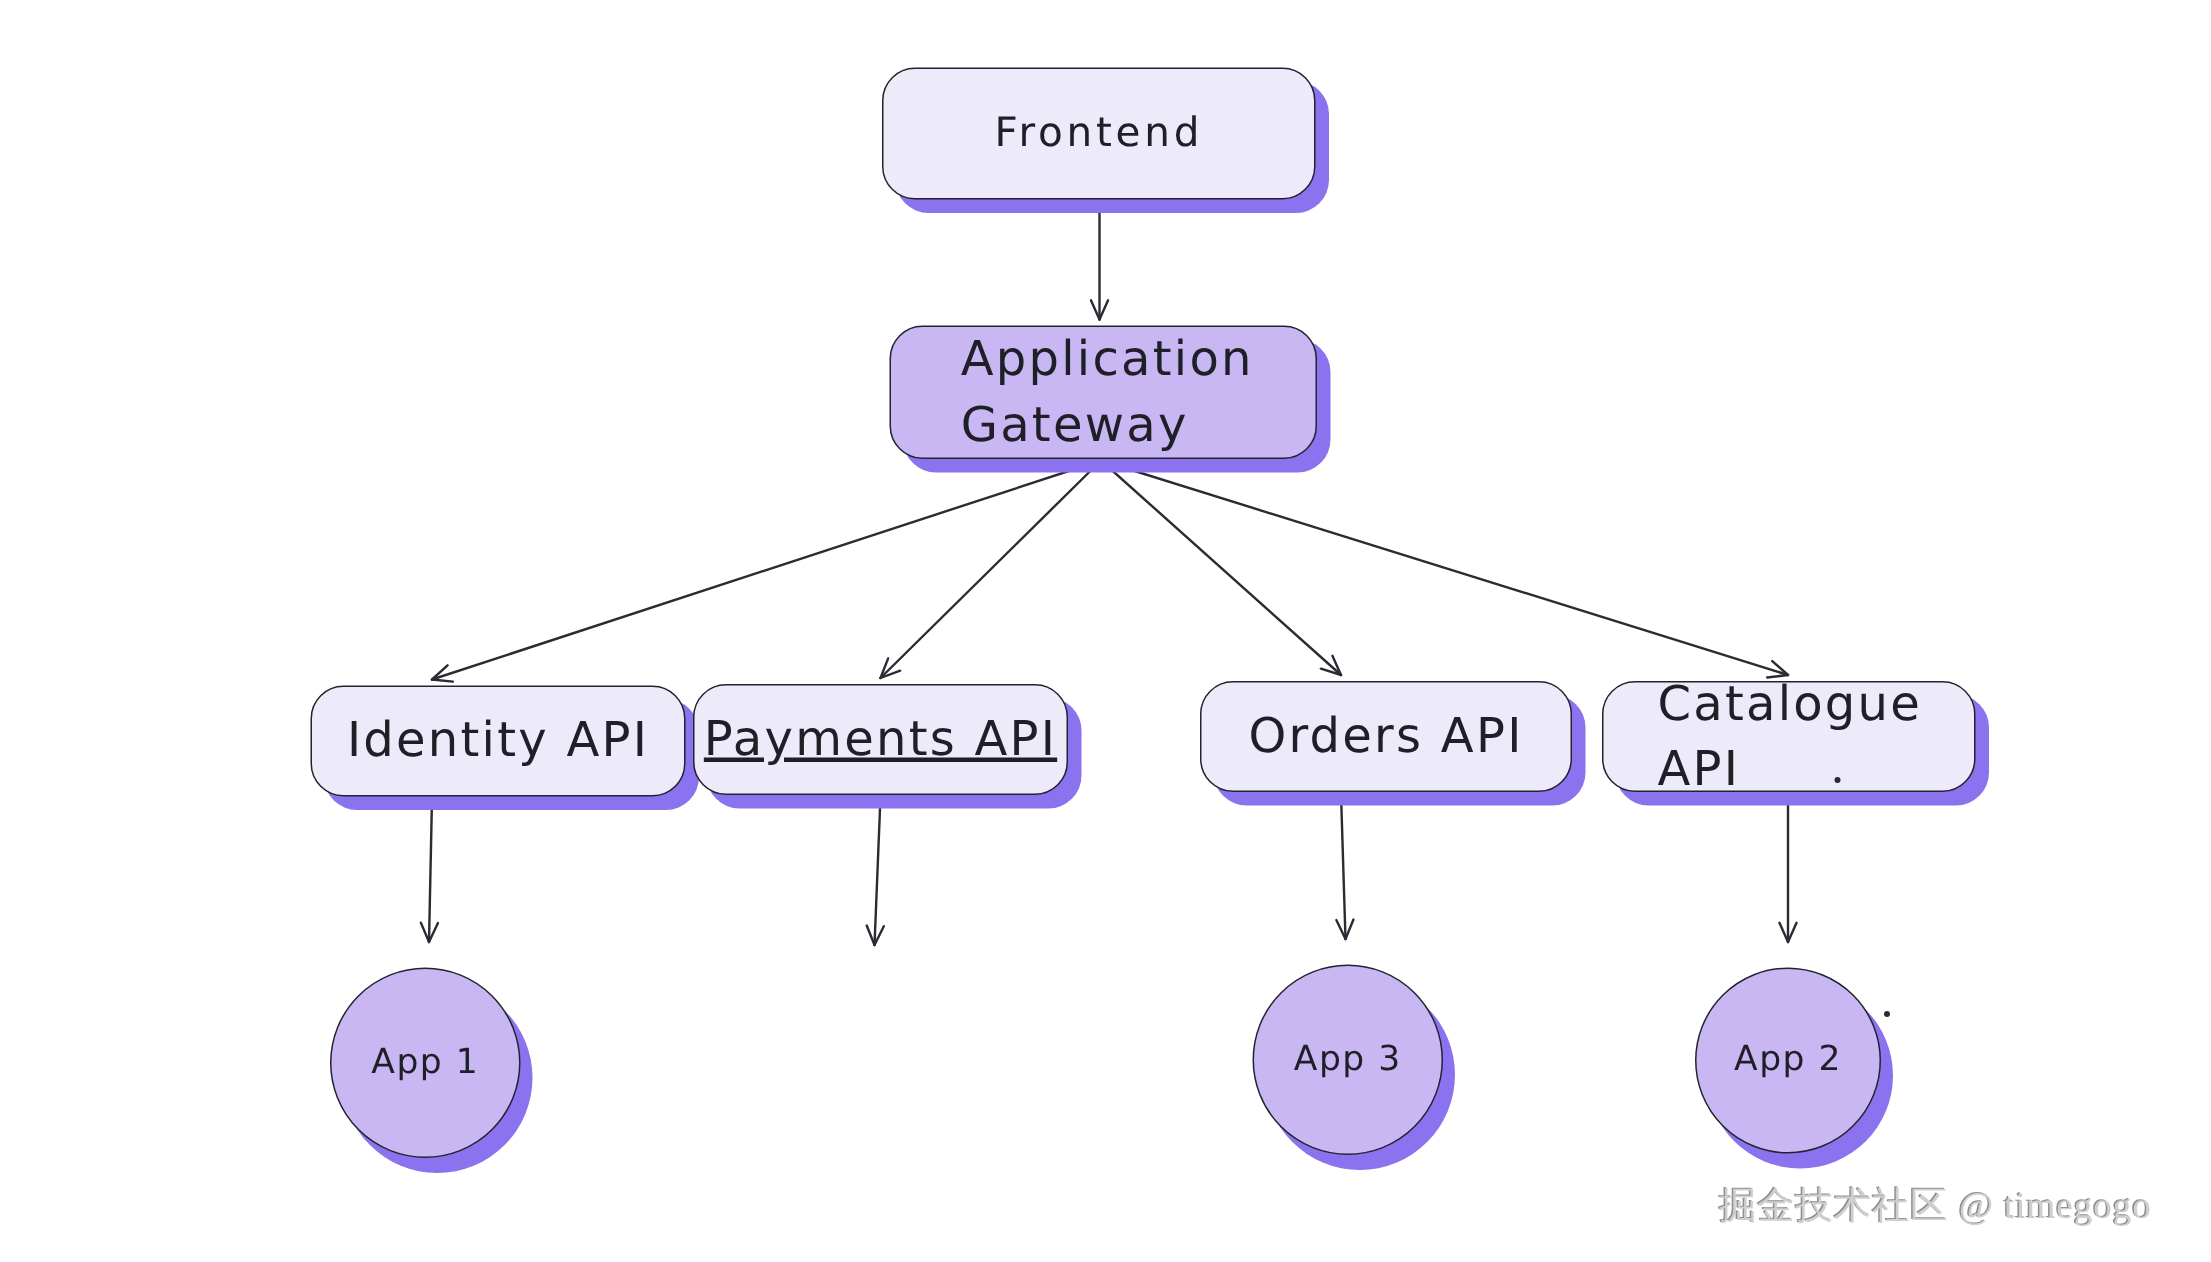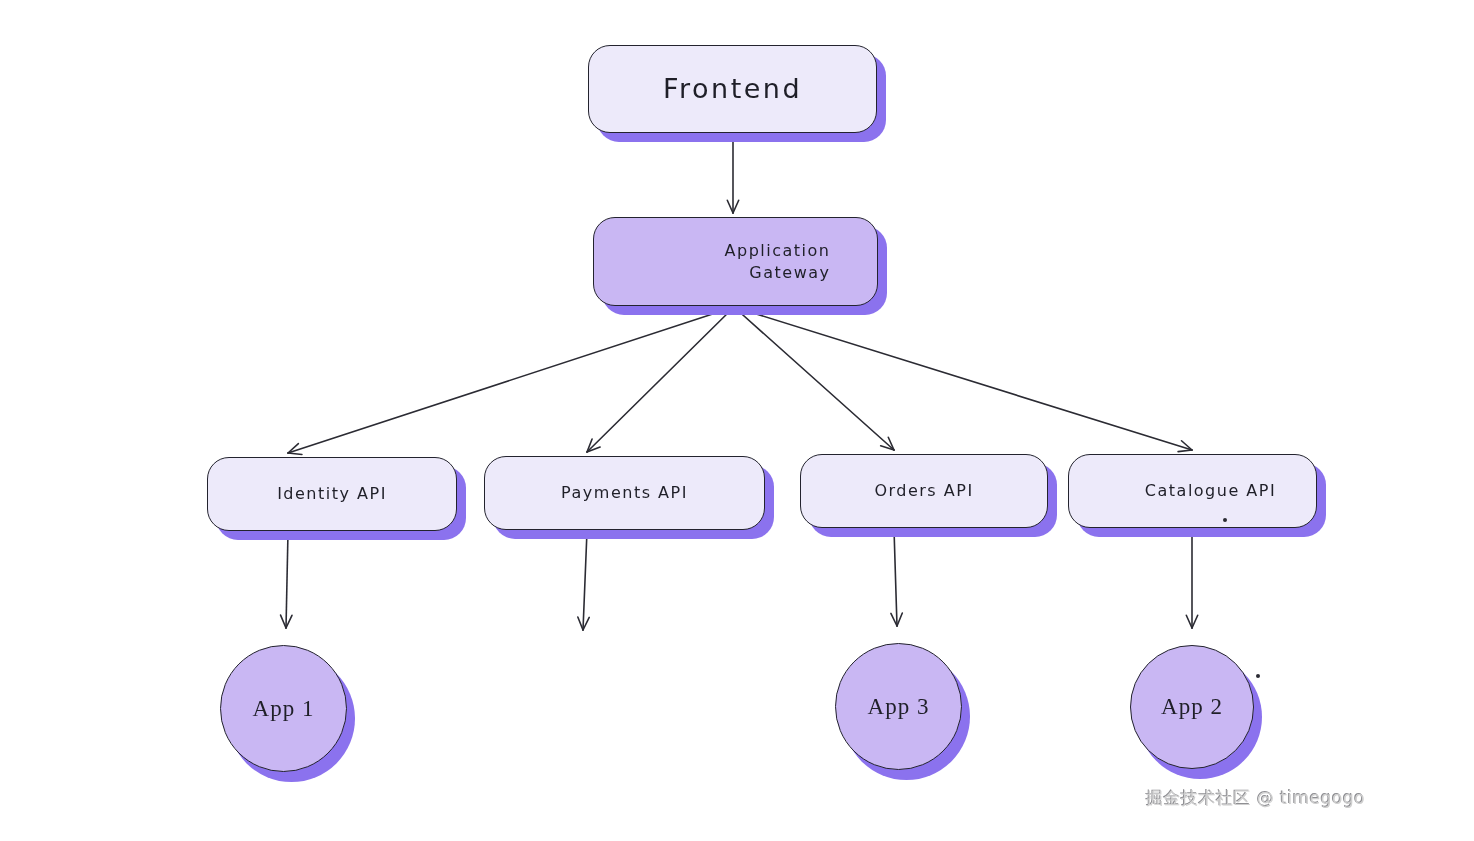--- a/index.html
+++ b/index.html
@@ -21,50 +21,51 @@
   .edges{
     position:absolute;left:0;top:0;width:1474px;height:841px;
     pointer-events:none;
   }
   .node{
     position:absolute;
     display:flex;align-items:center;justify-content:center;
     border:1.8px solid var(--stroke);
     color:var(--ink);
     box-sizing:border-box;
-    text-align:right;
+    text-align:left;
   }
   .box{
     border-radius:22px;
     box-shadow:9px 9px 0 var(--shadow);
     background:var(--fill-light);
   }
   .box.purple{background:var(--fill-purple);}
   .circle{
     border-radius:50%;
     box-shadow:8px 10px 0 var(--shadow);
     background:var(--fill-purple);
   }
   .lbl{letter-spacing:1.5px;line-height:1.35;}
   .lbl.big{font-size:27px;letter-spacing:2.5px;}
-  .lbl.mid{font-size:16px;}
-  .lbl.small{font-size:23px;letter-spacing:1px;font-family:Liberation Serif, serif;}
+  .lbl.mid{font-size:32px;}
+  .lbl.small{font-size:23px;letter-spacing:1px;}
   .lbl.wrap{width:190px;}
   .ink-dot{
     position:absolute;width:4px;height:4px;border-radius:50%;
     background:#2b2b33;
   }
   .watermark{
     position:absolute;
     left:1146px;top:787px;
-    font-size:17px;
+    font-size:25px;
     letter-spacing:0.5px;
     color:#cfcfcf;
     text-shadow:-1px -1px 0 #8f8f93, 1.5px 1.5px 1px #ffffff;
     white-space:nowrap;
+    font-family:Liberation Serif, serif;
   }
 </style>
 </head>
 <body>
 
 <div class="canvas">
 
   <svg class="edges" id="edges">
       <line x1="733" y1="135" x2="733" y2="213" stroke="#2b2b33" stroke-width="1.6" stroke-linecap="round"></line>
       <line x1="733" y1="213" x2="727.291353657166" y2="200.21675483562768" stroke="#2b2b33" stroke-width="1.6" stroke-linecap="round"></line>
@@ -100,21 +101,21 @@
   </div>
 
   <div class="node box purple" style="left:593px;top:217px;width:285px;height:89px;">
     <span class="lbl mid wrap">Application Gateway</span>
   </div>
 
   <div class="node box" style="left:163px;top:457px;width:250px;height:74px;margin-left:44px;">
     <span class="lbl mid">Identity API</span>
   </div>
 
-  <div class="node box" style="left:484px;top:456px;width:281px;height:74px;">
+  <div class="node box" style="left:462px;top:456px;width:250px;height:74px;text-decoration:underline;">
     <span class="lbl mid">Payments API</span>
   </div>
 
   <div class="node box" style="left:770px;top:454px;width:248px;height:74px;margin-left:30px;">
     <span class="lbl mid">Orders API</span>
   </div>
 
   <div class="node box" style="left:1068px;top:454px;width:249px;height:74px;padding-left:36px;">
     <span class="lbl mid">Catalogue API</span>
   </div>

